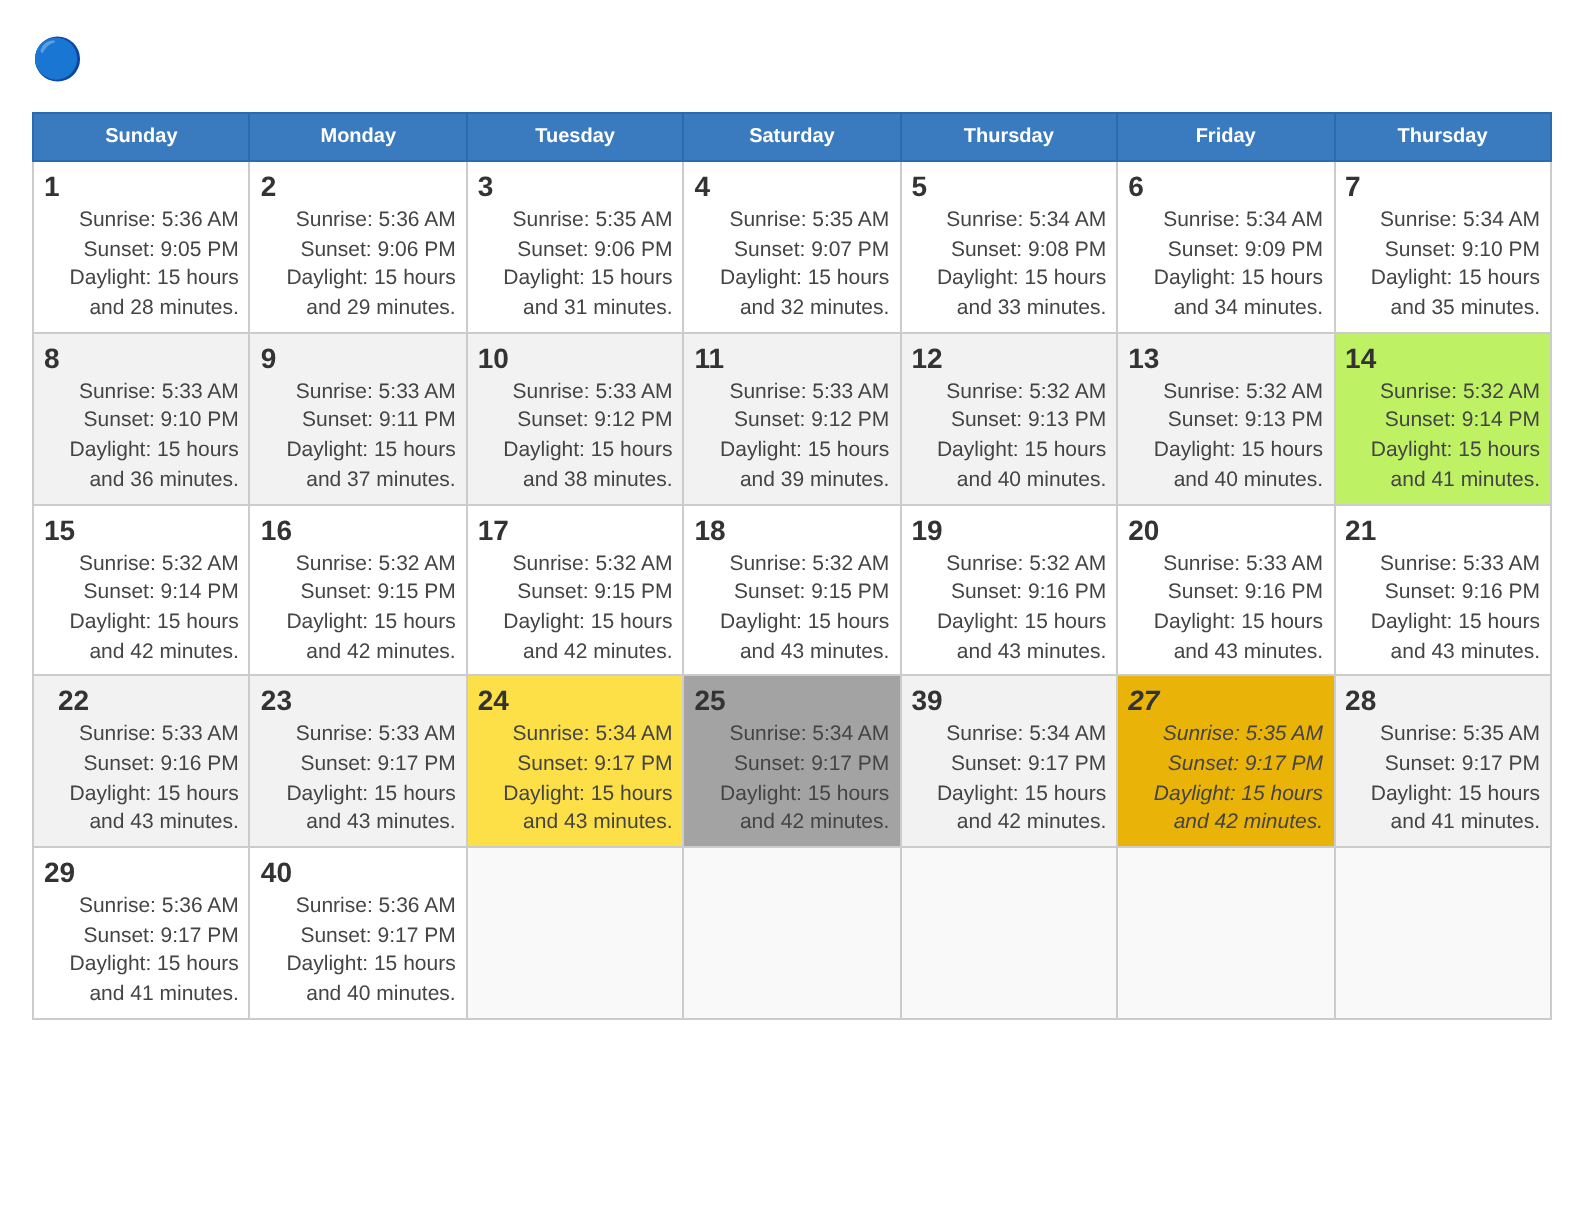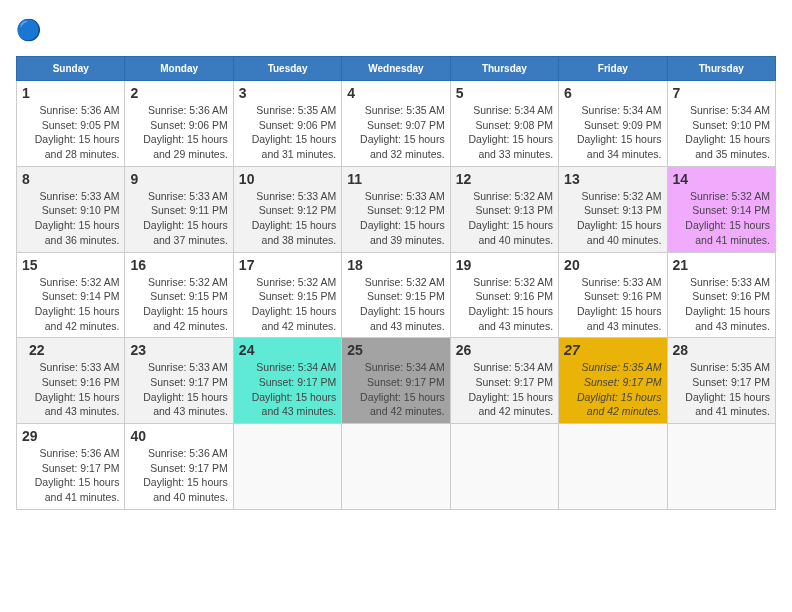--- a/index.html
+++ b/index.html
@@ -107,21 +107,21 @@
     <div class="calendar-subtitle"></div>
   </div>
 </div>
 
 <table>
   <thead>
     <tr id="weekday-header">
         <th>Sunday</th>
         <th>Monday</th>
         <th>Tuesday</th>
-        <th>Wednesday</th>
+        <th>Saturday</th>
         <th>Thursday</th>
         <th>Friday</th>
         <th>Thursday</th>
       </tr>
   </thead>
   <tbody id="calendar-body">
       <tr>
         <td>
     <span class="day-number">1</span>
     <div class="day-detail">
@@ -221,21 +221,21 @@
     </div>
   </td>
         <td style="background: rgb(242, 242, 242);">
     <span class="day-number">13</span>
     <div class="day-detail">
       Sunrise: 5:32 AM<br>
       Sunset: 9:13 PM<br>
       Daylight: 15 hours and 40 minutes.
     </div>
   </td>
-        <td style="background: #f0abfc;">
+        <td style="background: #bef264;">
     <span class="day-number">14</span>
     <div class="day-detail">
       Sunrise: 5:32 AM<br>
       Sunset: 9:14 PM<br>
       Daylight: 15 hours and 41 minutes.
     </div>
   </td>
       </tr>
       <tr>
         <td>
@@ -305,38 +305,38 @@
     </div>
   </td>
         <td style="background: rgb(242, 242, 242);">
     <span class="day-number">23</span>
     <div class="day-detail">
       Sunrise: 5:33 AM<br>
       Sunset: 9:17 PM<br>
       Daylight: 15 hours and 43 minutes.
     </div>
   </td>
-        <td style="background: #5eead4;">
+        <td style="background: #fde047;">
     <span class="day-number">24</span>
     <div class="day-detail">
       Sunrise: 5:34 AM<br>
       Sunset: 9:17 PM<br>
       Daylight: 15 hours and 43 minutes.
     </div>
   </td>
         <td style="background: #a3a3a3;">
     <span class="day-number">25</span>
     <div class="day-detail">
       Sunrise: 5:34 AM<br>
       Sunset: 9:17 PM<br>
       Daylight: 15 hours and 42 minutes.
     </div>
   </td>
         <td style="background: rgb(242, 242, 242);">
-    <span class="day-number">26</span>
+    <span class="day-number">39</span>
     <div class="day-detail">
       Sunrise: 5:34 AM<br>
       Sunset: 9:17 PM<br>
       Daylight: 15 hours and 42 minutes.
     </div>
   </td>
         <td style="background: #eab308; font-style: italic;">
     <span class="day-number">27</span>
     <div class="day-detail">
       Sunrise: 5:35 AM<br>

